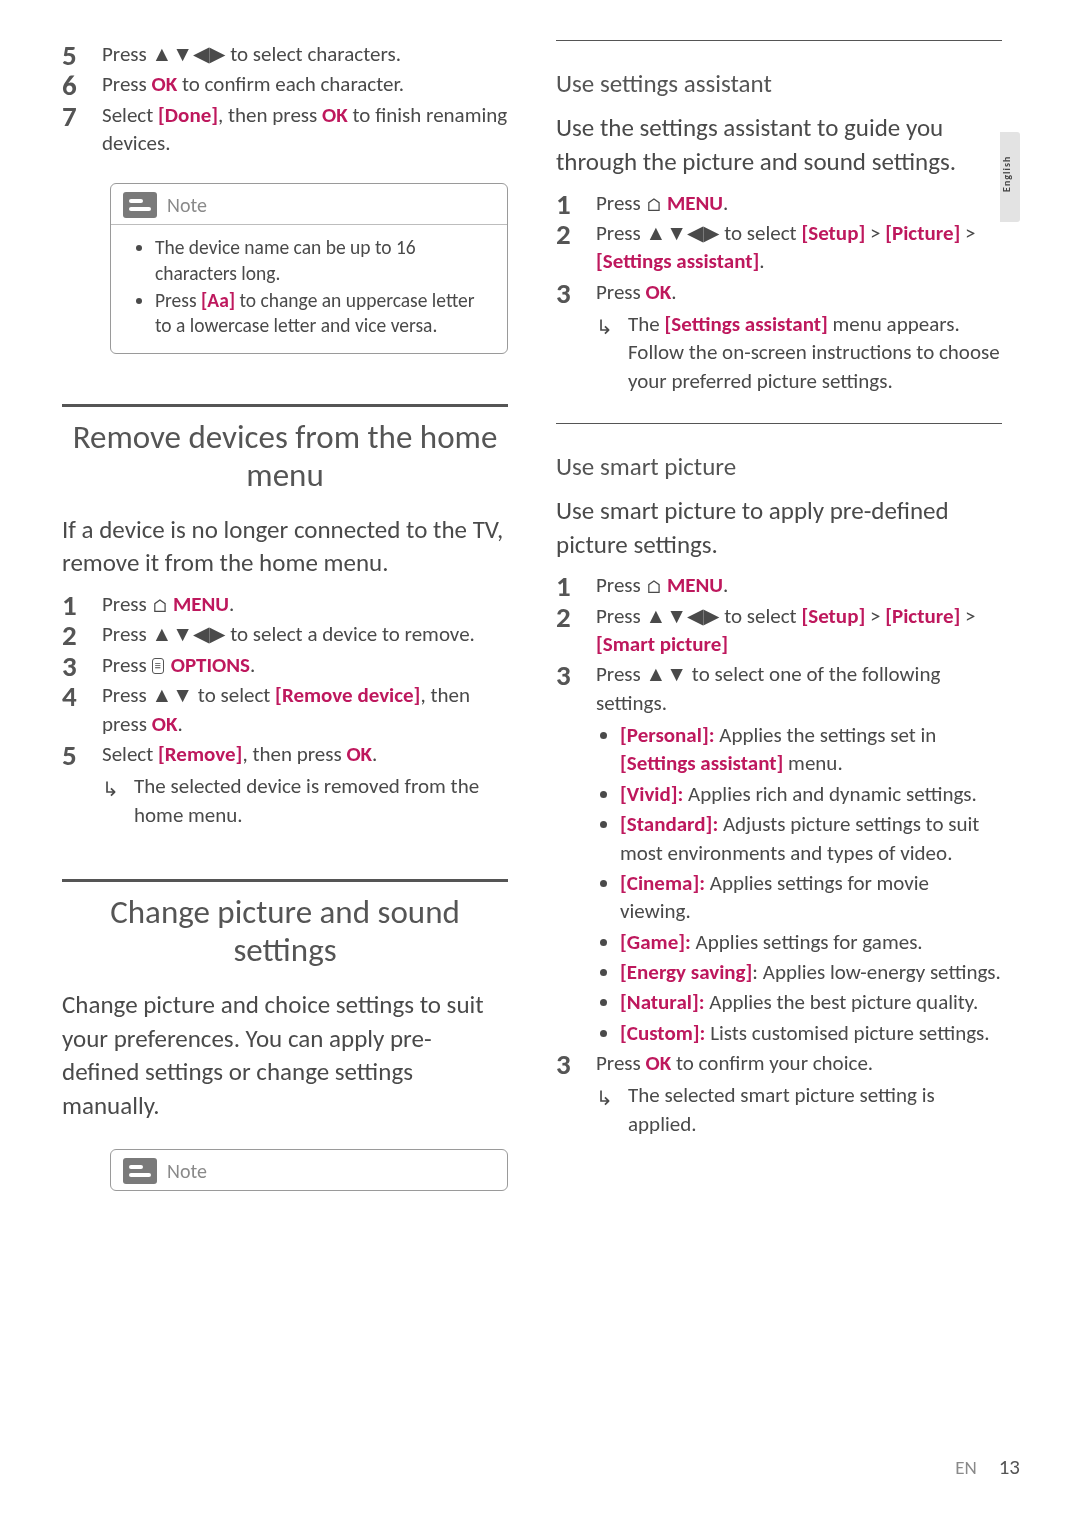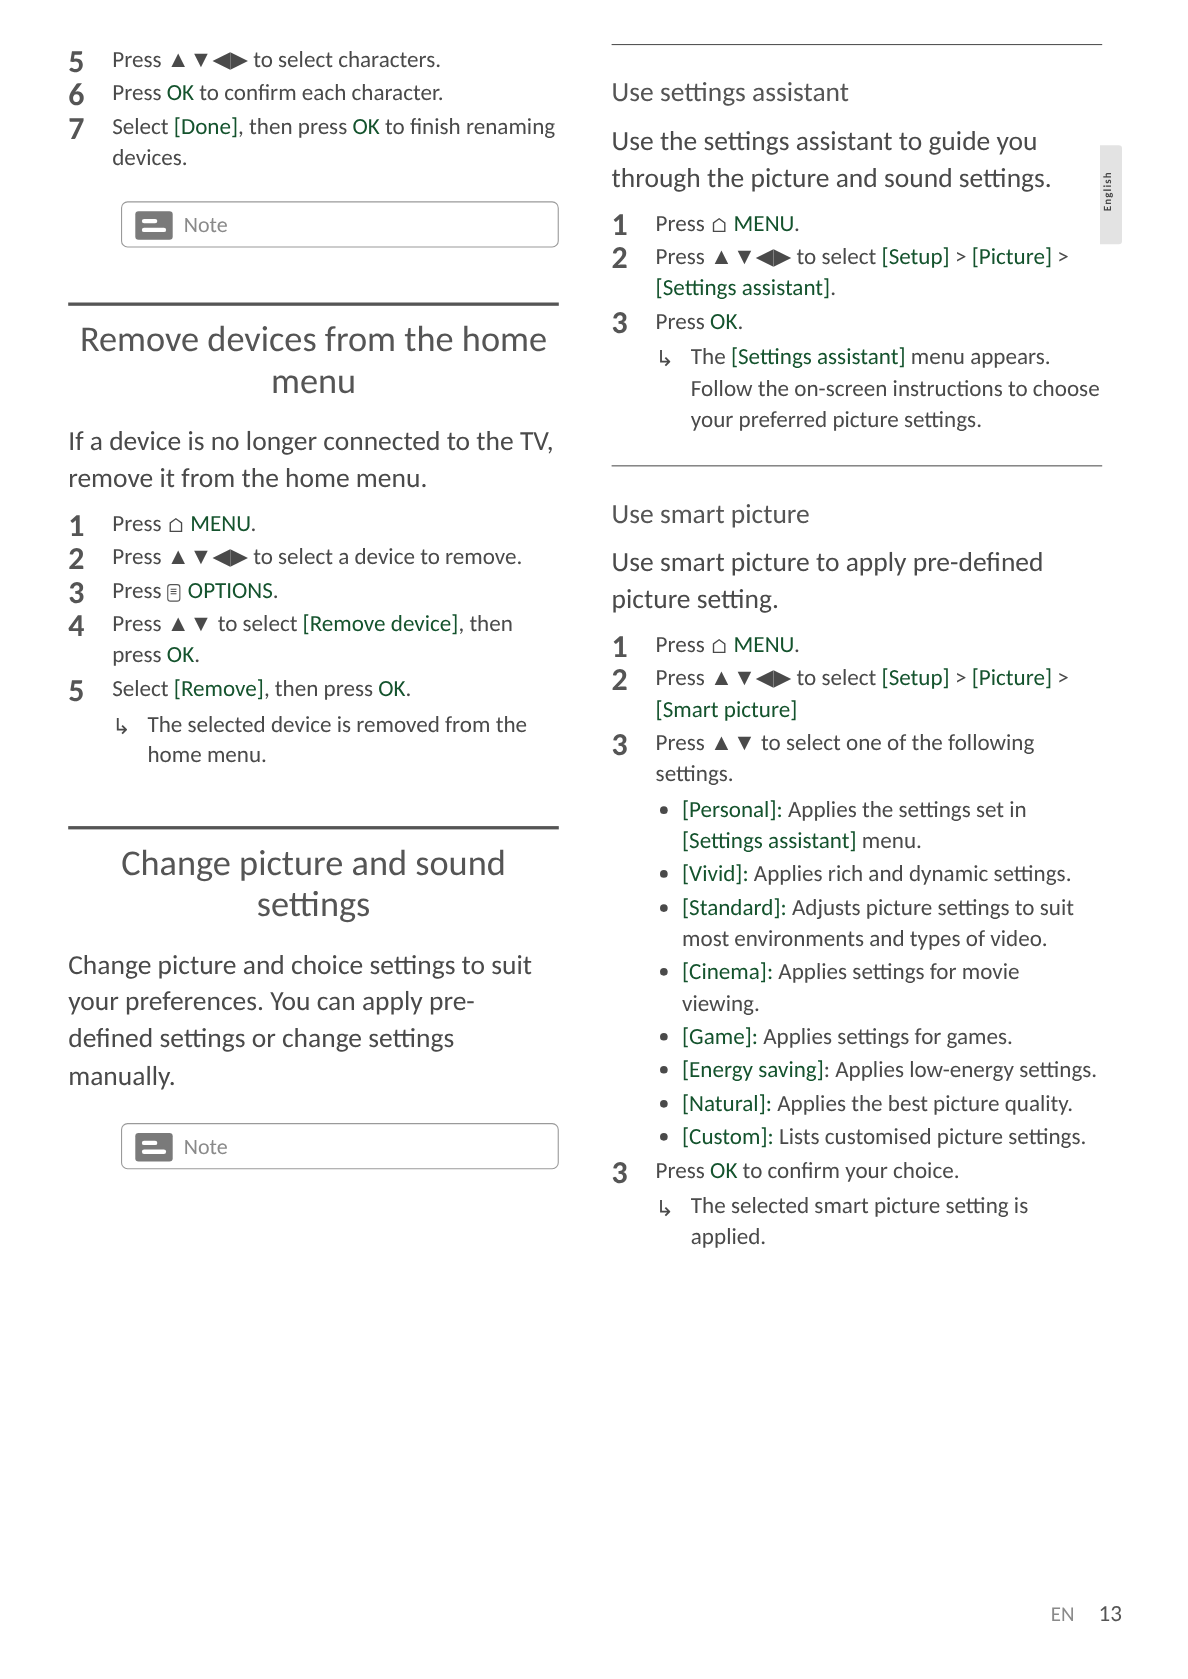--- a/index.html
+++ b/index.html
@@ -73,21 +73,21 @@
     .h1 { font-size: 33px; font-weight: 400; line-height: 1.15; color: #555; margin-bottom: 18px; border-top: 3px solid #555; padding-top: 12px; width: 100%; text-align: center; }
     .intro { font-size: 25px; line-height: 1.35; margin-bottom: 10px; }
     .h2 { font-size: 25px; font-weight: 400; color: #555; border-top: 1.8px solid #555; padding-top: 27px; margin-top: 0px; margin-bottom: 12px; }
 
     .arrow-line { position: relative; padding-left: 32px; font-size: 21px; line-height: 1.35; margin-top: 4px; }
     .arrow-line .a-ic { position: absolute; left: 0; top: 4px; font-size: 20px; }
 
     .bul { list-style: disc; padding-left: 24px; margin-top: 4px; }
     .bul > li { font-size: 21px; line-height: 1.35; margin-bottom: 2px; }
 
-    b, .bold { font-weight: 400; color: #14532d; }
+    b, .bold { font-weight: 700; color: #be185d; }
     .footer {
       position: absolute; bottom: 46px; right: 60px;
       font-size: 19px; color: #8a8a8a; display: flex; gap: 22px; align-items: baseline;
     }
     .footer .pg { color: #555; font-size: 21px; margin-top: 33px; }
     .home-ic { font-size: 19px; position: relative; top: 1px; }
     .opt-ic { display:inline-block; border:1.8px solid #555; border-radius:3px; font-size:13px; padding:0 2px; line-height:14px; position:relative; top:-2px; margin-right:2px;}
     .sec-gap { margin-top: 50px; }
   </style>
 </head>
@@ -107,20 +107,26 @@
       <li><span class="num">7</span>
         <span>Select </span><b>[Done]</b><span>, then press </span><b>OK</b><span> to finish renaming devices.</span>
       </li>
     </ol>
 
     <div class="note-box">
       <div class="note-head">
         <span class="note-icon"></span>
         <span>Note</span>
       </div>
+      <div class="note-body">
+        <ul>
+          <li>The device name can be up to 16 characters long.</li>
+          <li><span>Press </span><b>[Aa]</b><span> to change an uppercase letter to a lowercase letter and vice versa.</span></li>
+        </ul>
+      </div>
     </div>
 
     <div class="h1 sec-gap">Remove devices from the home menu</div>
     <p class="intro">If a device is no longer connected to the TV, remove it from the home menu.</p>
 
     <ol class="step-list">
       <li><span class="num">1</span>
         <span>Press </span><span class="home-ic">⌂</span> <b>MENU</b><span>.</span>
       </li>
       <li><span class="num">2</span>
@@ -163,21 +169,21 @@
       </li>
       <li><span class="num">3</span>
         <span>Press </span><b>OK</b><span>.</span>
         <div class="arrow-line"><span class="a-ic">↳</span>
           <span>The </span><b>[Settings assistant]</b><span> menu appears. Follow the on-screen instructions to choose your preferred picture settings.</span>
         </div>
       </li>
     </ol>
 
     <div class="h2" style="margin-top:28px">Use smart picture</div>
-    <p class="intro">Use smart picture to apply pre-defined picture setting.</p>
+    <p class="intro">Use smart picture to apply pre-defined picture settings.</p>
     <ol class="step-list">
       <li><span class="num">1</span>
         <span>Press </span><span class="home-ic">⌂</span> <b>MENU</b><span>.</span>
       </li>
       <li><span class="num">2</span>
         <span>Press </span><span>▲▼◀▶</span><span> to select </span><b>[Setup]</b><span> &gt; </span><b>[Picture]</b><span> &gt; </span><b>[Smart picture]</b>
       </li>
       <li><span class="num">3</span>
         <span>Press </span><span>▲▼</span><span> to select one of the following settings.</span>
         <ul class="bul">

